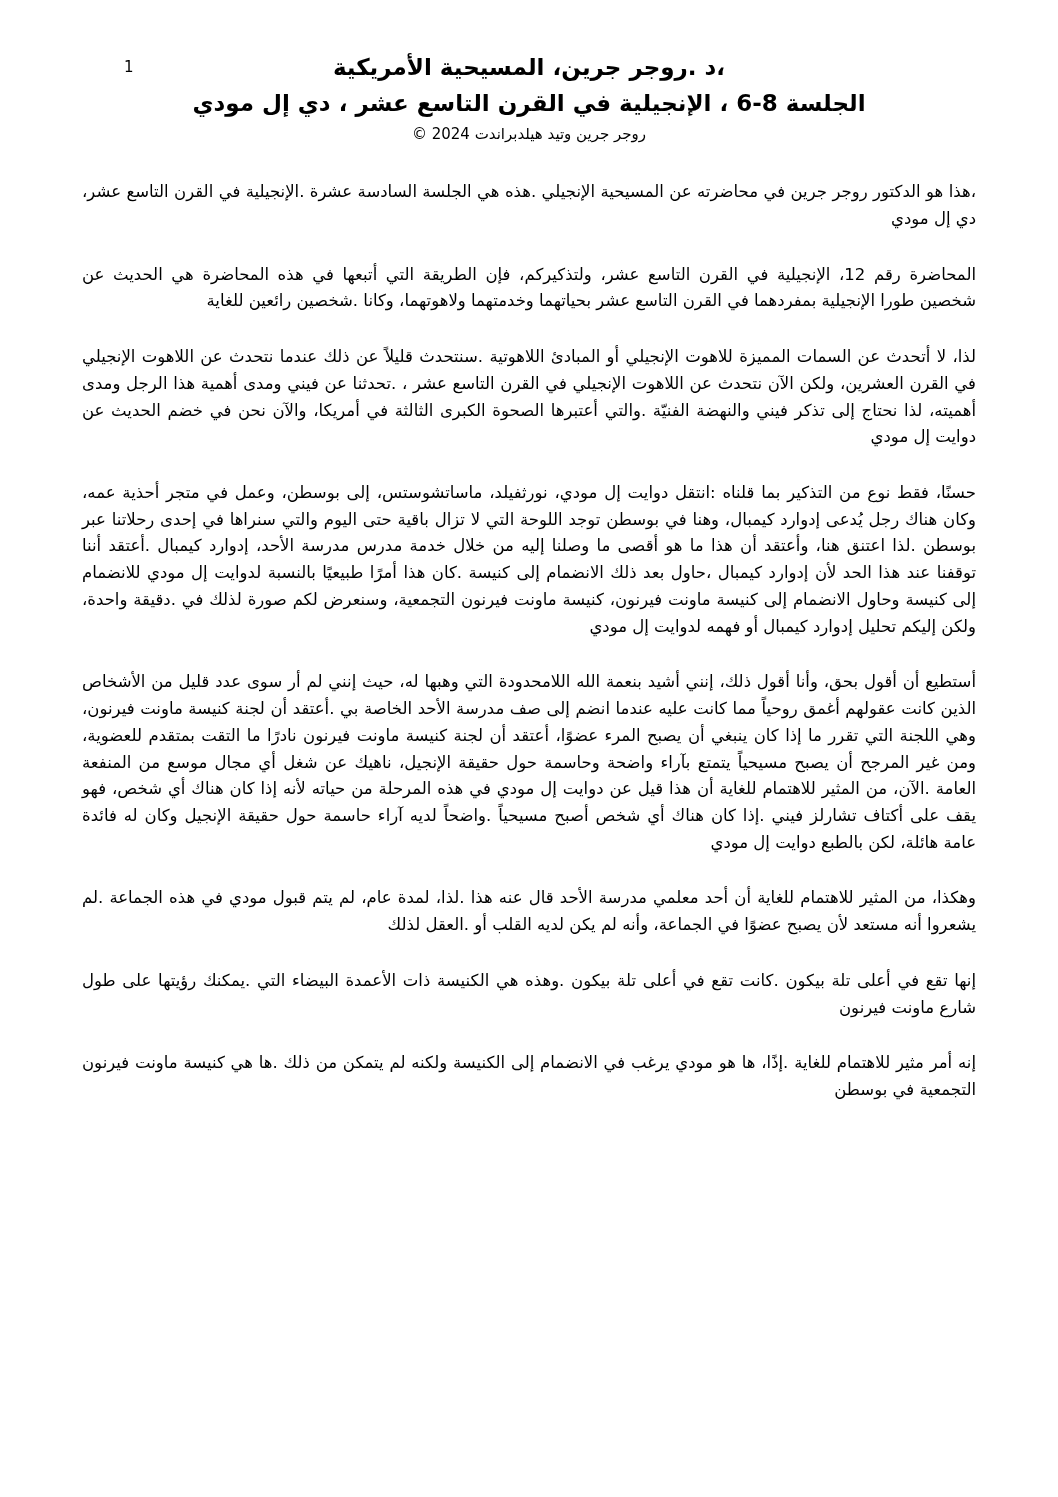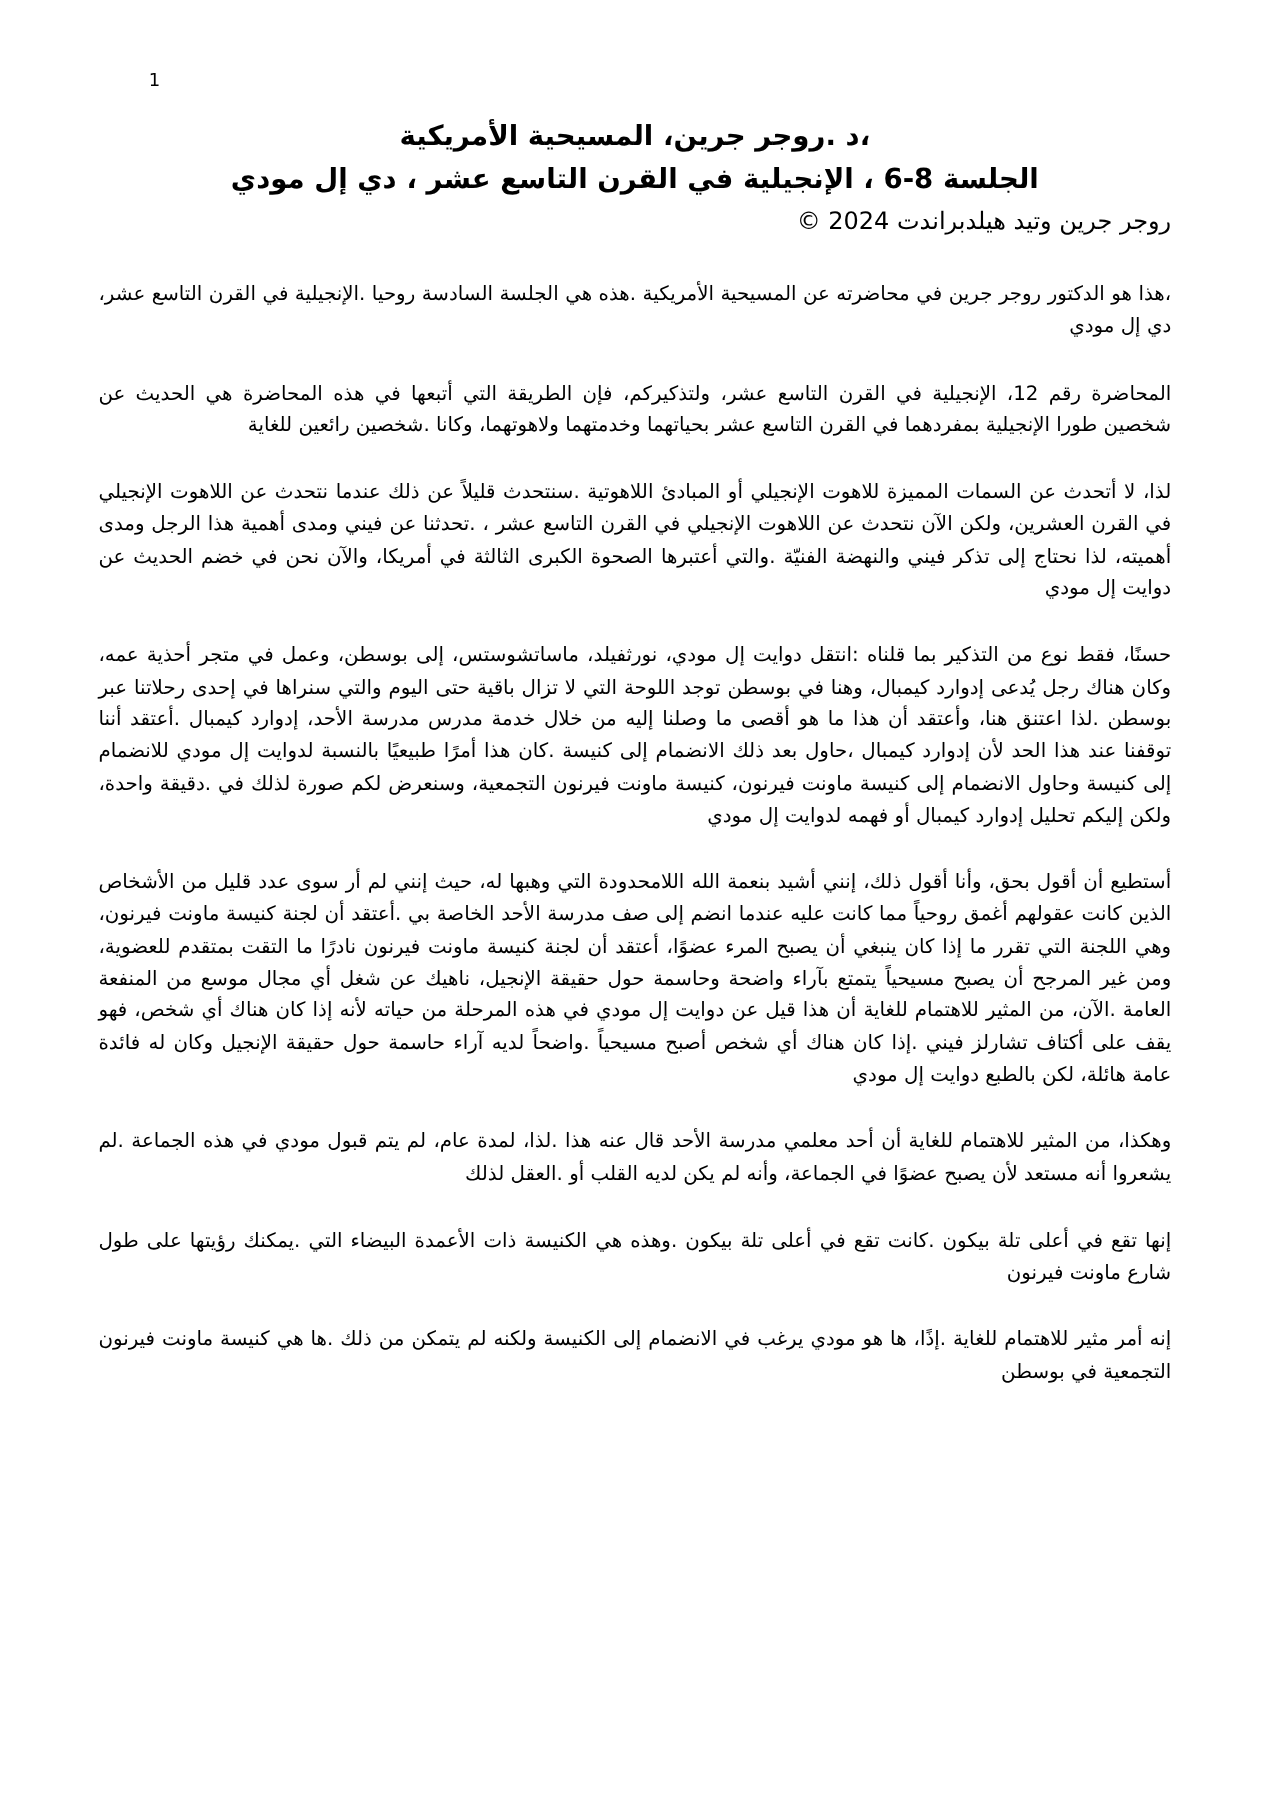--- a/index.html
+++ b/index.html
@@ -19,37 +19,37 @@
   .page-number {
     position: absolute;
     top: 58px;
     left: 124px;
     font-size: 15px;
     direction: ltr;
   }
   .content {
     width: 894px;
     margin: 0 auto;
-    padding-top: 97px;
+    padding-top: 50px;
   }
   .doc-title {
     margin: 0 0 4px 0;
     font-size: 23px;
     font-weight: 700;
     line-height: 1.55;
     text-align: center;
     direction: rtl;
   }
   .title-line {
     display: block;
   }
   .copyright {
     margin: 2px 0 36px 0;
-    font-size: 20px;
-    text-align: right;
+    font-size: 15px;
+    text-align: center;
     direction: rtl;
   }
   .body-para {
     margin: 0 0 29px 0;
     font-size: 16.5px;
     line-height: 1.62;
     direction: rtl;
     text-align: justify;
     text-justify: inter-word;
   }
@@ -61,21 +61,21 @@
   <div class="page-number">1</div>
 
   <div class="content">
     <h1 class="doc-title">
       <span class="title-line">،د .روجر جرين، المسيحية الأمريكية</span>
       <span class="title-line">الجلسة 8-6 ، الإنجيلية في القرن التاسع عشر ، دي إل مودي</span>
     </h1>
 
     <div class="copyright">روجر جرين وتيد هيلدبراندت 2024 ©</div>
 
-    <p class="body-para">،هذا هو الدكتور روجر جرين في محاضرته عن المسيحية الأمريكية .هذه هي الجلسة السادسة روحيا .الإنجيلية في القرن التاسع عشر، دي إل مودي</p>
+    <p class="body-para">،هذا هو الدكتور روجر جرين في محاضرته عن المسيحية الإنجيلي .هذه هي الجلسة السادسة عشرة .الإنجيلية في القرن التاسع عشر، دي إل مودي</p>
     <p class="body-para">المحاضرة رقم 12، الإنجيلية في القرن التاسع عشر، ولتذكيركم، فإن الطريقة التي أتبعها في هذه المحاضرة هي الحديث عن شخصين طورا الإنجيلية بمفردهما في القرن التاسع عشر بحياتهما وخدمتهما ولاهوتهما، وكانا .شخصين رائعين للغاية</p>
     <p class="body-para">لذا، لا أتحدث عن السمات المميزة للاهوت الإنجيلي أو المبادئ اللاهوتية .سنتحدث قليلاً عن ذلك عندما نتحدث عن اللاهوت الإنجيلي في القرن العشرين، ولكن الآن نتحدث عن اللاهوت الإنجيلي في القرن التاسع عشر ، .تحدثنا عن فيني ومدى أهمية هذا الرجل ومدى أهميته، لذا نحتاج إلى تذكر فيني والنهضة الفنيّة .والتي أعتبرها الصحوة الكبرى الثالثة في أمريكا، والآن نحن في خضم الحديث عن دوايت إل مودي</p>
     <p class="body-para">حسنًا، فقط نوع من التذكير بما قلناه :انتقل دوايت إل مودي، نورثفيلد، ماساتشوستس، إلى بوسطن، وعمل في متجر أحذية عمه، وكان هناك رجل يُدعى إدوارد كيمبال، وهنا في بوسطن توجد اللوحة التي لا تزال باقية حتى اليوم والتي سنراها في إحدى رحلاتنا عبر بوسطن .لذا اعتنق هنا، وأعتقد أن هذا ما هو أقصى ما وصلنا إليه من خلال خدمة مدرس مدرسة الأحد، إدوارد كيمبال .أعتقد أننا توقفنا عند هذا الحد لأن إدوارد كيمبال ،حاول بعد ذلك الانضمام إلى كنيسة .كان هذا أمرًا طبيعيًا بالنسبة لدوايت إل مودي للانضمام إلى كنيسة وحاول الانضمام إلى كنيسة ماونت فيرنون، كنيسة ماونت فيرنون التجمعية، وسنعرض لكم صورة لذلك في .دقيقة واحدة، ولكن إليكم تحليل إدوارد كيمبال أو فهمه لدوايت إل مودي</p>
     <p class="body-para">أستطيع أن أقول بحق، وأنا أقول ذلك، إنني أشيد بنعمة الله اللامحدودة التي وهبها له، حيث إنني لم أر سوى عدد قليل من الأشخاص الذين كانت عقولهم أغمق روحياً مما كانت عليه عندما انضم إلى صف مدرسة الأحد الخاصة بي .أعتقد أن لجنة كنيسة ماونت فيرنون، وهي اللجنة التي تقرر ما إذا كان ينبغي أن يصبح المرء عضوًا، أعتقد أن لجنة كنيسة ماونت فيرنون نادرًا ما التقت بمتقدم للعضوية، ومن غير المرجح أن يصبح مسيحياً يتمتع بآراء واضحة وحاسمة حول حقيقة الإنجيل، ناهيك عن شغل أي مجال موسع من المنفعة العامة .الآن، من المثير للاهتمام للغاية أن هذا قيل عن دوايت إل مودي في هذه المرحلة من حياته لأنه إذا كان هناك أي شخص، فهو يقف على أكتاف تشارلز فيني .إذا كان هناك أي شخص أصبح مسيحياً .واضحاً لديه آراء حاسمة حول حقيقة الإنجيل وكان له فائدة عامة هائلة، لكن بالطبع دوايت إل مودي</p>
     <p class="body-para">وهكذا، من المثير للاهتمام للغاية أن أحد معلمي مدرسة الأحد قال عنه هذا .لذا، لمدة عام، لم يتم قبول مودي في هذه الجماعة .لم يشعروا أنه مستعد لأن يصبح عضوًا في الجماعة، وأنه لم يكن لديه القلب أو .العقل لذلك</p>
     <p class="body-para">إنها تقع في أعلى تلة بيكون .كانت تقع في أعلى تلة بيكون .وهذه هي الكنيسة ذات الأعمدة البيضاء التي .يمكنك رؤيتها على طول شارع ماونت فيرنون</p>
     <p class="body-para">إنه أمر مثير للاهتمام للغاية .إذًا، ها هو مودي يرغب في الانضمام إلى الكنيسة ولكنه لم يتمكن من ذلك .ها هي كنيسة ماونت فيرنون التجمعية في بوسطن</p>
   </div>
 </div>
 

